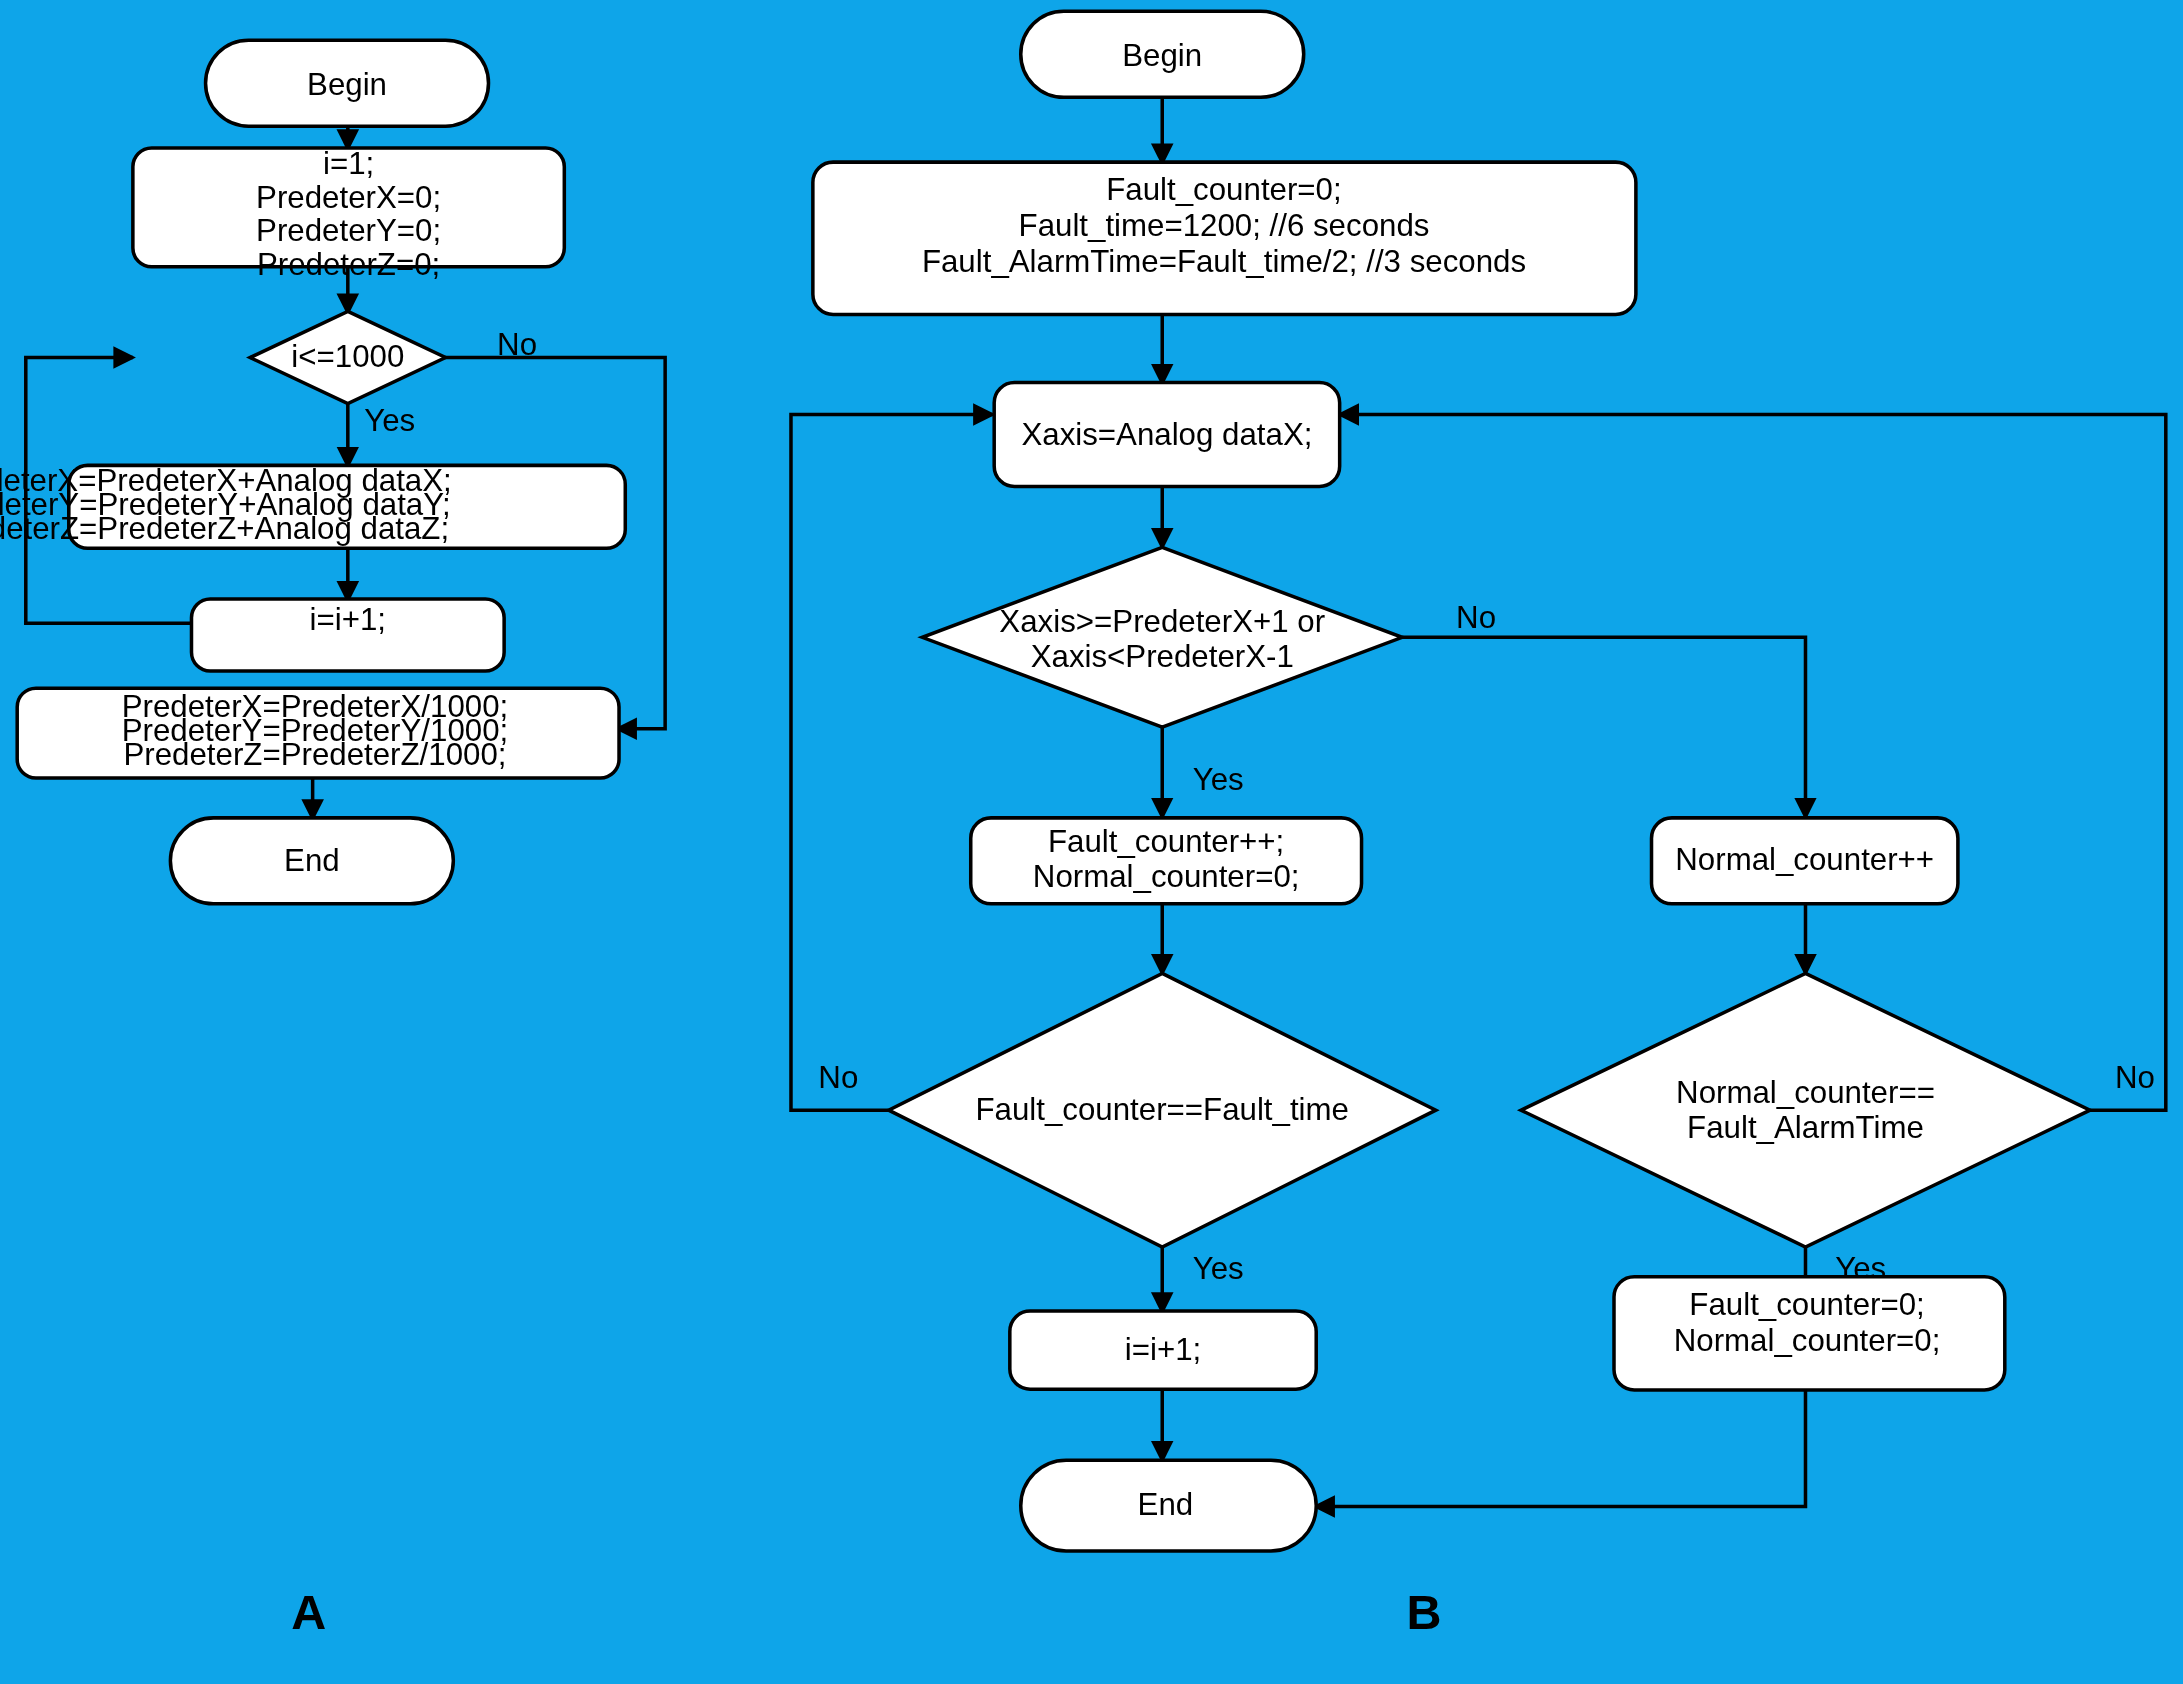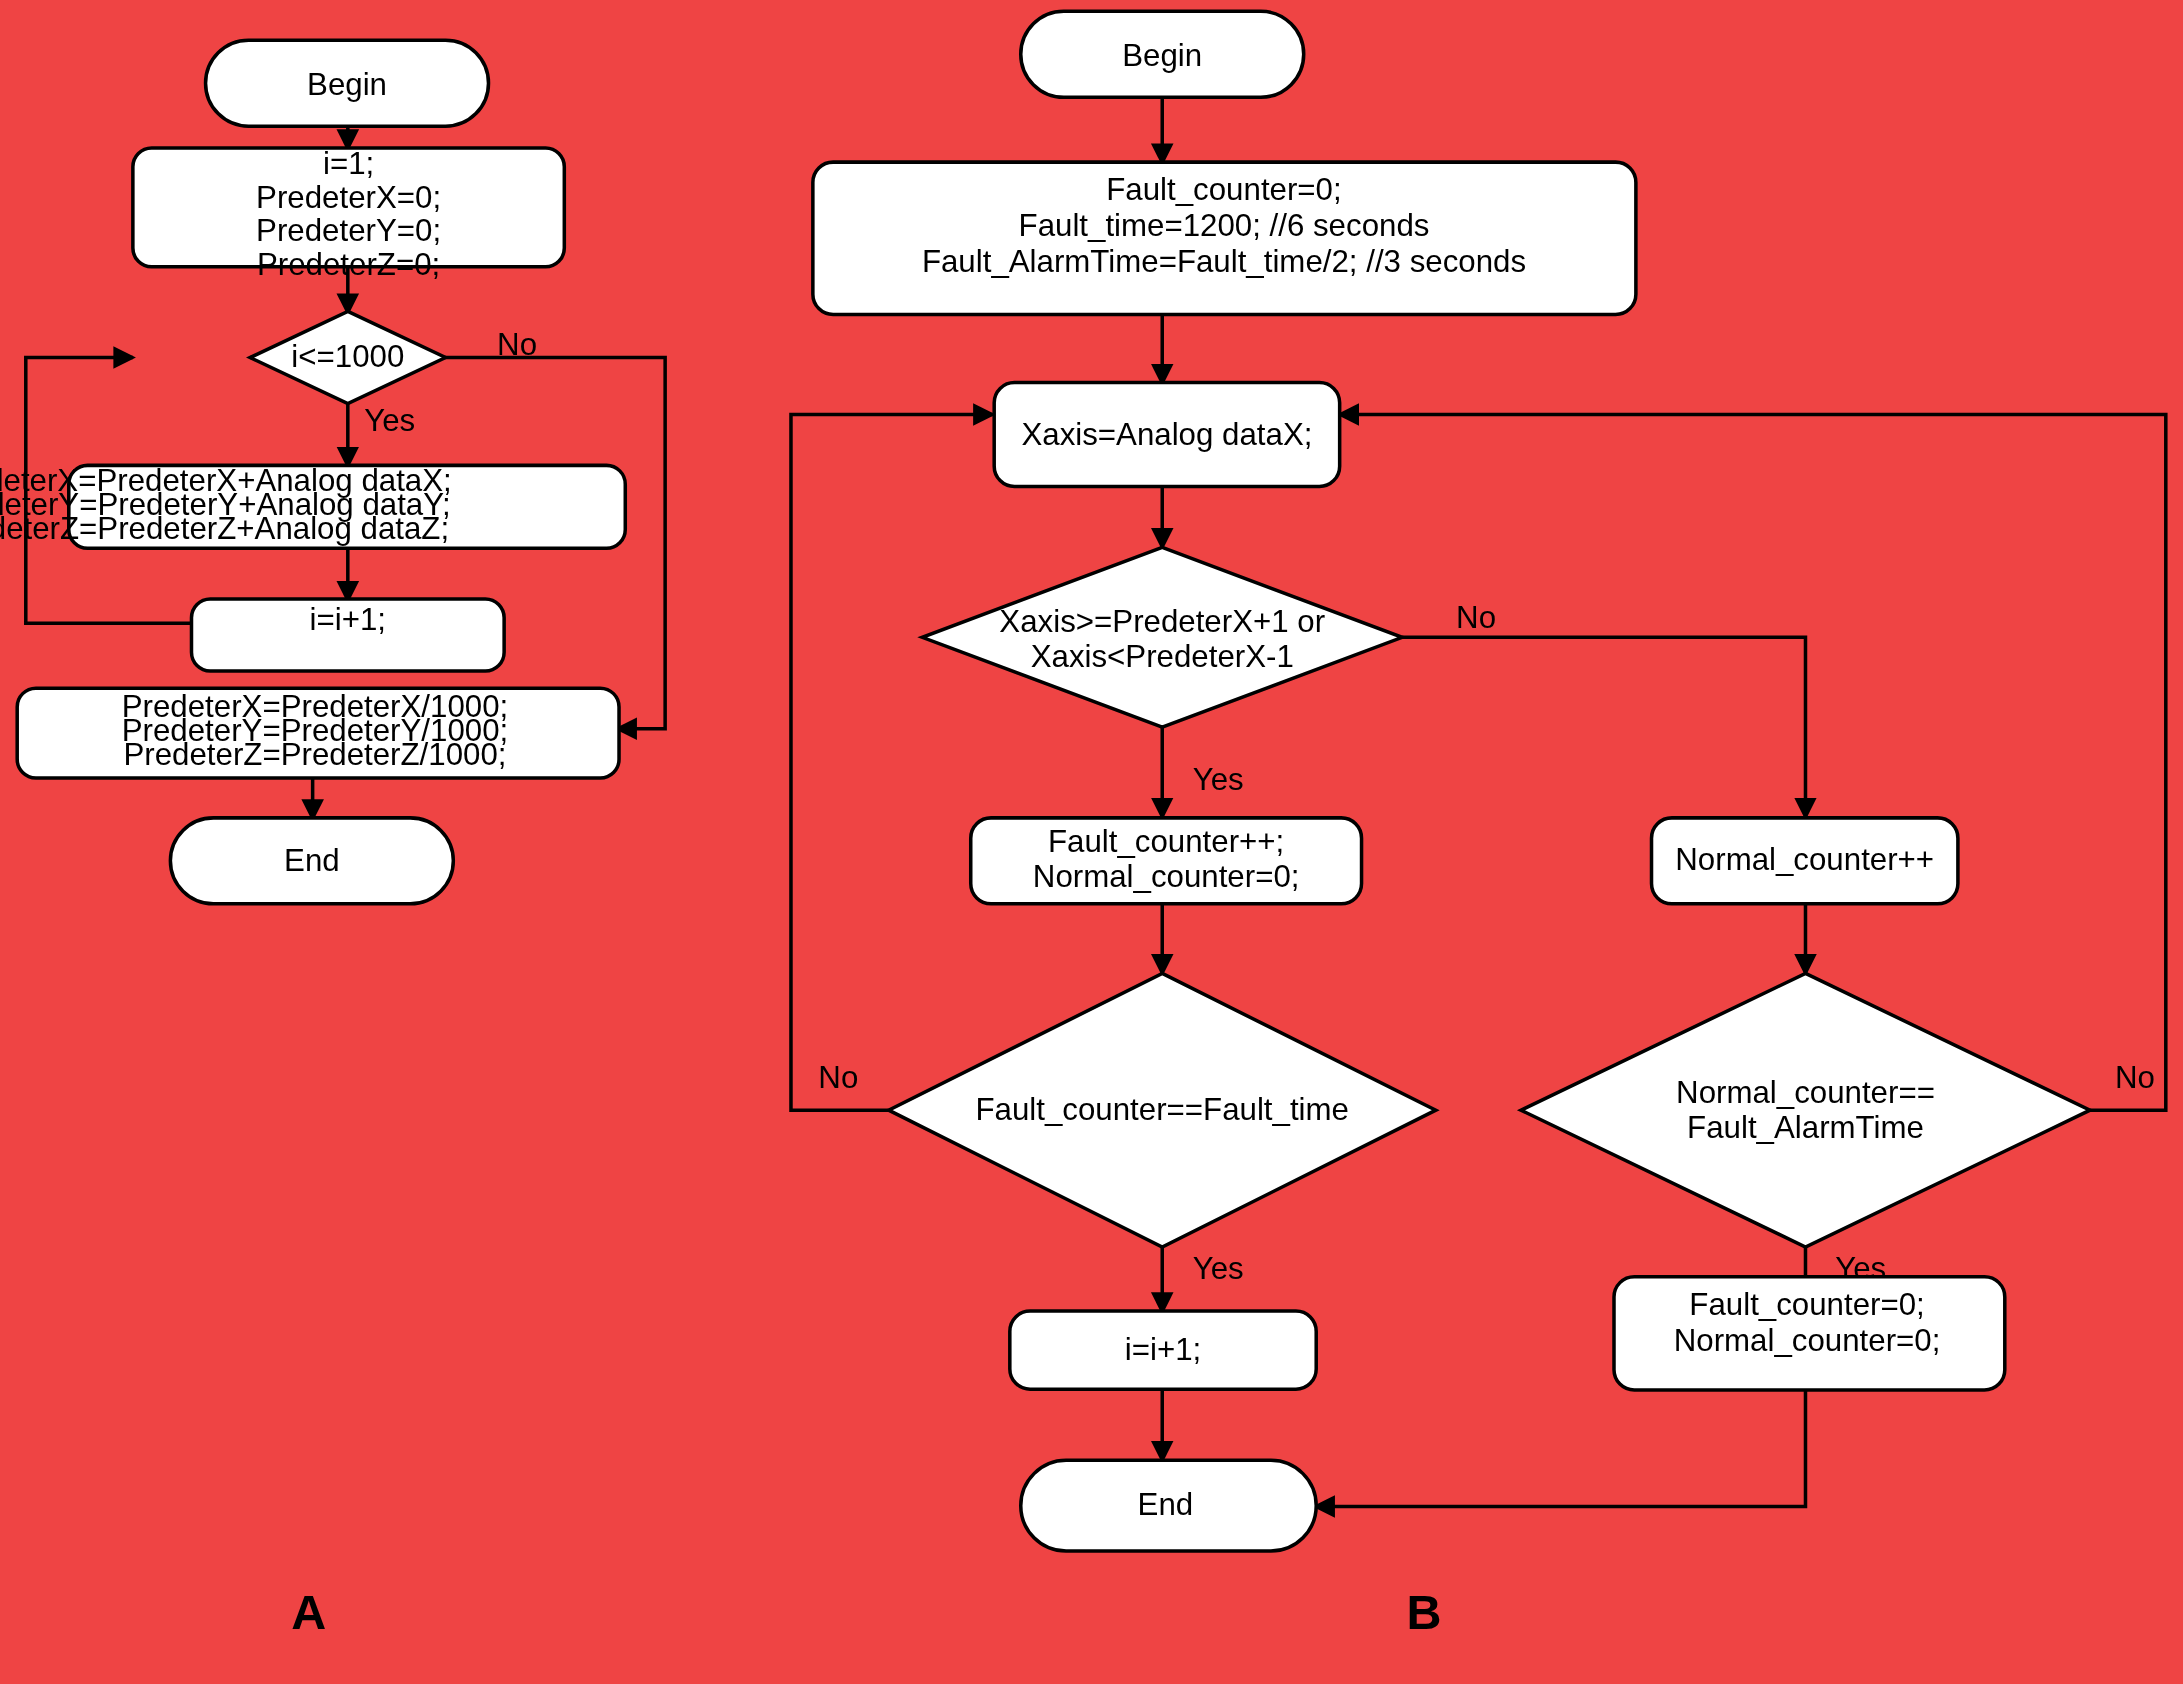--- a/index.html
+++ b/index.html
@@ -10,21 +10,21 @@
   body {
     width: 2183px;
     height: 1685px;
     font-family: "Liberation Sans", sans-serif;
     overflow: hidden;
   }
   #flowchart-root {
     position: relative;
     width: 2183px;
     height: 1685px;
-    background: #ef4444;
+    background: #0ea5e9;
   }
   svg.flow {
     position: absolute;
     left: 0;
     top: 0;
     width: 2183px;
     height: 1685px;
     display: block;
   }
   .node-shape {

